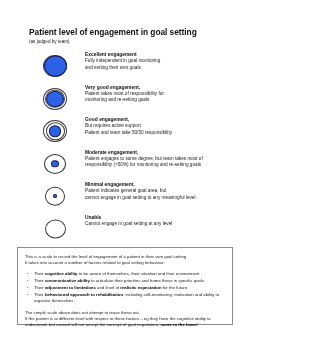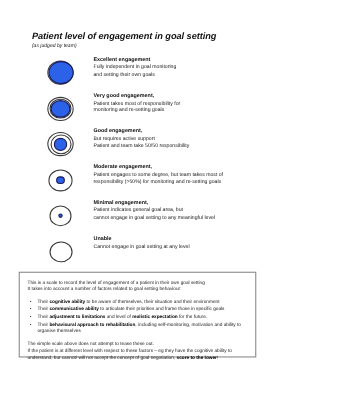--- a/index.html
+++ b/index.html
@@ -23,21 +23,20 @@
     background: #ffffff;
     box-sizing: border-box;
   }
 
   
   .title-block {
     position: absolute;
     left: 29px;
     top: 27px;
     width: 200px;
-    font-style: italic;
   }
   .doc-title {
     font-size: 8.4px;
     font-weight: bold;
     letter-spacing: -0.05px;
     line-height: 10px;
     color: #111111;
     margin: 0;
     white-space: nowrap;
   }

